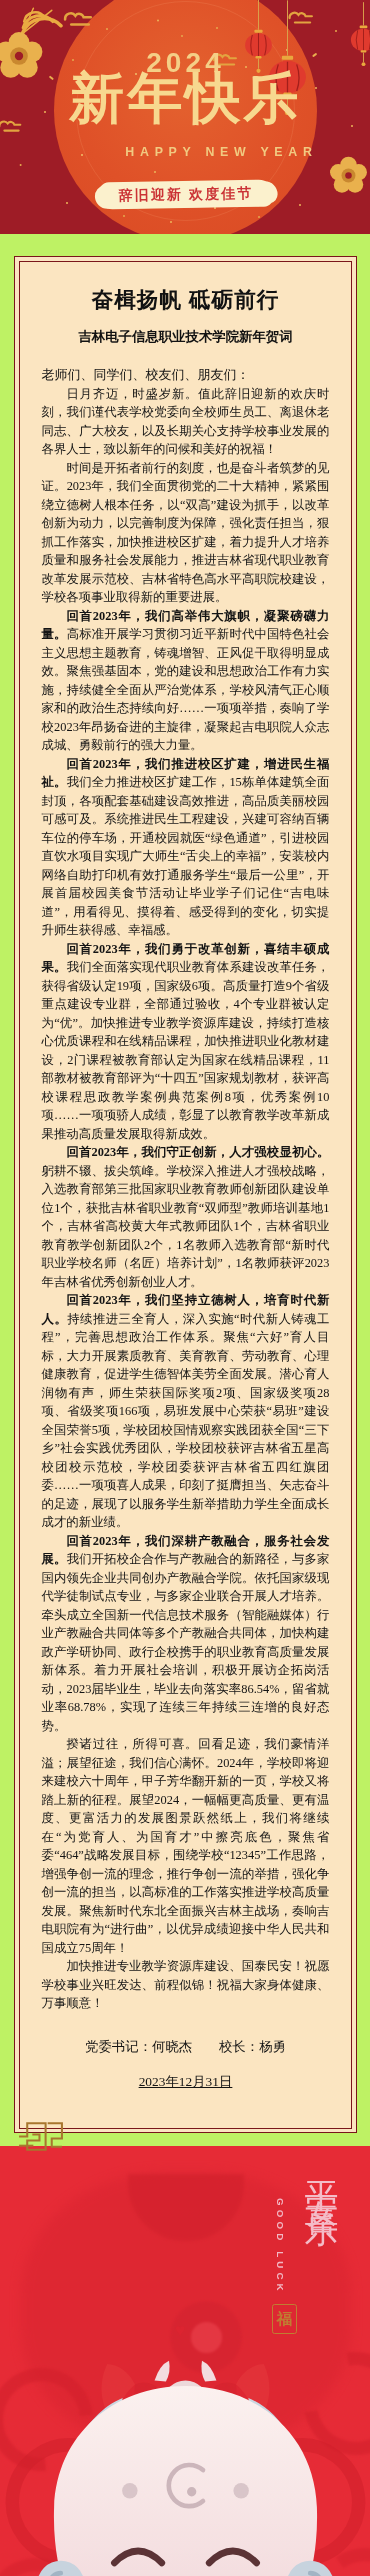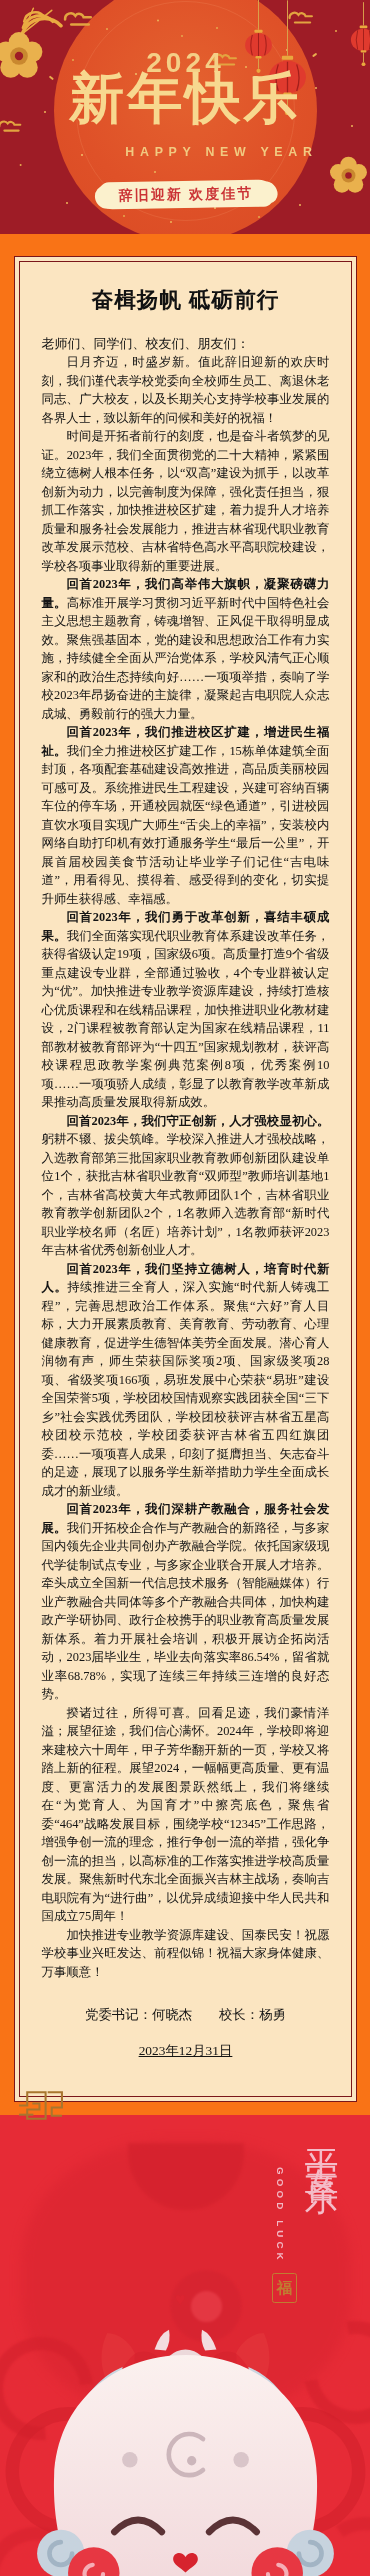--- a/index.html
+++ b/index.html
@@ -38,21 +38,21 @@
   .flower-right{left:328px;top:155px;width:41px;height:41px;}
   .cloud1{left:61px;top:7.2px;width:38px;height:20.6px;}
   .cloud2{left:210px;top:49px;width:33px;height:18.5px;}
   .cloud3{left:-4.1px;top:116px;width:31px;height:17.5px;}
   .cloud4{left:286px;top:7.2px;width:33px;height:18.5px;}
   .lantern1{left:242px;top:0;width:33px;height:77px;}
   .lantern2{left:266px;top:0;width:43px;height:121px;}
   .lantern3{left:348px;top:0;width:31px;height:77px;}
 
   
-  .main-red{position:relative;background:#f97316;padding:22px 0 13px;}
+  .main-red{position:relative;background:#bef264;padding:22px 0 13px;}
   .card{margin:0 14.4px;background:#fbe5c1;border:1.5px solid #7a161a;padding:3.6px;}
   .card-inner{border:1px solid #7a161a;padding:11.3px 21.6px 36px;}
   .card-title{margin:12.4px 0 0;text-align:center;color:#121212;font-size:21.6px;font-weight:900;
        letter-spacing:1px;font-family:"Liberation Sans",sans-serif;}
   .card-subtitle{margin:13.4px 0 0;text-align:center;color:#121212;font-size:13.4px;font-weight:700;}
   .letter{font-family:"Liberation Serif",serif;color:#141414;}
   .greeting{margin:20.6px 0 0;font-size:13px;line-height:18.5px;}
   .paras p{margin:0;font-size:12.4px;line-height:18.5px;text-indent:2em;text-align:justify;color:#141414;}
   .paras p b{font-weight:800;}
   .signature{margin-top:24px;text-align:center;font-size:13.4px;line-height:20.6px;color:#141414;}
@@ -190,20 +190,21 @@
     <div class="banner-en">HAPPY NEW YEAR</div>
     <div class="ribbon">
       <span>辞旧迎新 欢度佳节</span>
     </div>
   </header>
 
   <main class="main-red">
     <article class="card">
       <div class="card-inner letter">
         <h2 class="card-title">奋楫扬帆 砥砺前行</h2>
+        <h3 class="card-subtitle">吉林电子信息职业技术学院新年贺词</h3>
         <p class="greeting">老师们、同学们、校友们、朋友们：</p>
         <div class="paras">
             <p>日月齐迈，时盛岁新。值此辞旧迎新的欢庆时刻，我们谨代表学校党委向全校师生员工、离退休老同志、广大校友，以及长期关心支持学校事业发展的各界人士，致以新年的问候和美好的祝福！</p>
             <p>时间是开拓者前行的刻度，也是奋斗者筑梦的见证。2023年，我们全面贯彻党的二十大精神，紧紧围绕立德树人根本任务，以“双高”建设为抓手，以改革创新为动力，以完善制度为保障，强化责任担当，狠抓工作落实，加快推进校区扩建，着力提升人才培养质量和服务社会发展能力，推进吉林省现代职业教育改革发展示范校、吉林省特色高水平高职院校建设，学校各项事业取得新的重要进展。</p>
             <p><b>回首2023年，我们高举伟大旗帜，凝聚磅礴力量。</b>高标准开展学习贯彻习近平新时代中国特色社会主义思想主题教育，铸魂增智、正风促干取得明显成效。聚焦强基固本，党的建设和思想政治工作有力实施，持续健全全面从严治党体系，学校风清气正心顺家和的政治生态持续向好……一项项举措，奏响了学校2023年昂扬奋进的主旋律，凝聚起吉电职院人众志成城、勇毅前行的强大力量。</p>
             <p><b>回首2023年，我们推进校区扩建，增进民生福祉。</b>我们全力推进校区扩建工作，15栋单体建筑全面封顶，各项配套基础建设高效推进，高品质美丽校园可感可及。系统推进民生工程建设，兴建可容纳百辆车位的停车场，开通校园就医“绿色通道”，引进校园直饮水项目实现广大师生“舌尖上的幸福”，安装校内网络自助打印机有效打通服务学生“最后一公里”，开展首届校园美食节活动让毕业学子们记住“吉电味道”，用看得见、摸得着、感受得到的变化，切实提升师生获得感、幸福感。</p>
             <p><b>回首2023年，我们勇于改革创新，喜结丰硕成果。</b>我们全面落实现代职业教育体系建设改革任务，获得省级认定19项，国家级6项。高质量打造9个省级重点建设专业群，全部通过验收，4个专业群被认定为“优”。加快推进专业教学资源库建设，持续打造核心优质课程和在线精品课程，加快推进职业化教材建设，2门课程被教育部认定为国家在线精品课程，11部教材被教育部评为“十四五”国家规划教材，获评高校课程思政教学案例典范案例8项，优秀案例10项……一项项骄人成绩，彰显了以教育教学改革新成果推动高质量发展取得新成效。</p>
             <p><b>回首2023年，我们守正创新，人才强校显初心。</b>躬耕不辍、拔尖筑峰。学校深入推进人才强校战略，入选教育部第三批国家职业教育教师创新团队建设单位1个，获批吉林省职业教育“双师型”教师培训基地1个，吉林省高校黄大年式教师团队1个，吉林省职业教育教学创新团队2个，1名教师入选教育部“新时代职业学校名师（名匠）培养计划”，1名教师获评2023年吉林省优秀创新创业人才。</p>
             <p><b>回首2023年，我们坚持立德树人，培育时代新人。</b>持续推进三全育人，深入实施“时代新人铸魂工程”，完善思想政治工作体系。聚焦“六好”育人目标，大力开展素质教育、美育教育、劳动教育、心理健康教育，促进学生德智体美劳全面发展。潜心育人润物有声，师生荣获国际奖项2项、国家级奖项28项、省级奖项166项，易班发展中心荣获“易班”建设全国荣誉5项，学校团校国情观察实践团获全国“三下乡”社会实践优秀团队，学校团校获评吉林省五星高校团校示范校，学校团委获评吉林省五四红旗团委……一项项喜人成果，印刻了挺膺担当、矢志奋斗的足迹，展现了以服务学生新举措助力学生全面成长成才的新业绩。</p>
             <p><b>回首2023年，我们深耕产教融合，服务社会发展。</b>我们开拓校企合作与产教融合的新路径，与多家国内领先企业共同创办产教融合学院。依托国家级现代学徒制试点专业，与多家企业联合开展人才培养。牵头成立全国新一代信息技术服务（智能融媒体）行业产教融合共同体等多个产教融合共同体，加快构建政产学研协同、政行企校携手的职业教育高质量发展新体系。着力开展社会培训，积极开展访企拓岗活动，2023届毕业生，毕业去向落实率86.54%，留省就业率68.78%，实现了连续三年持续三连增的良好态势。</p>

